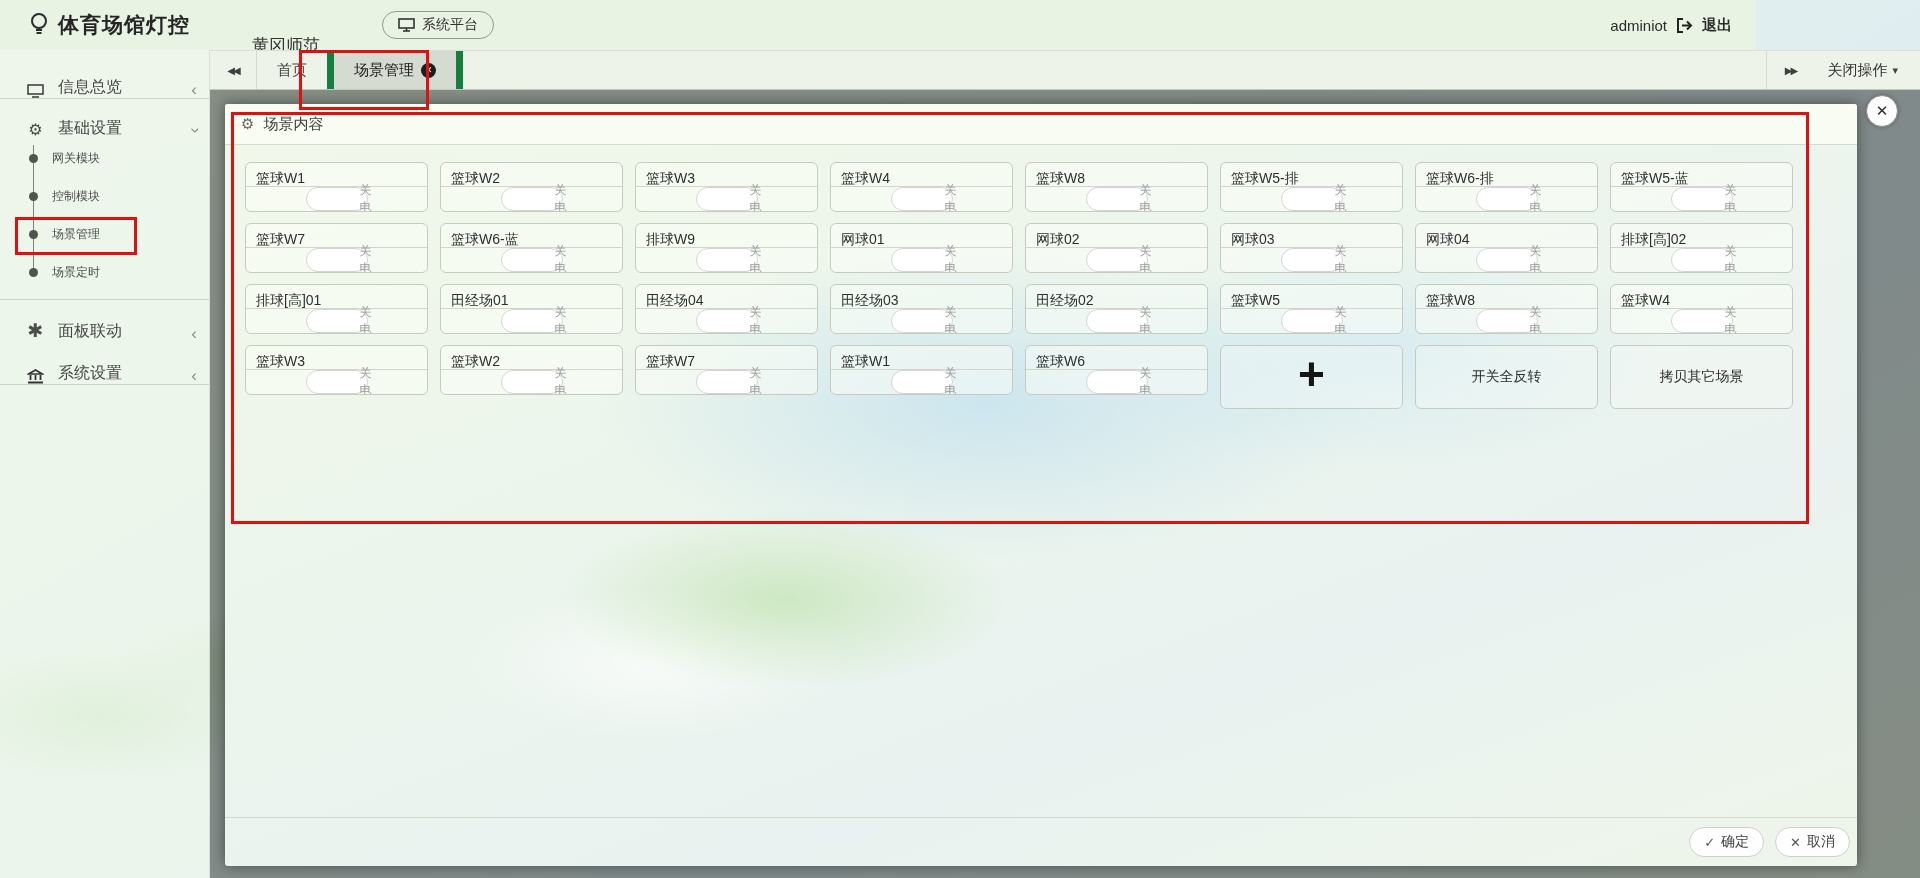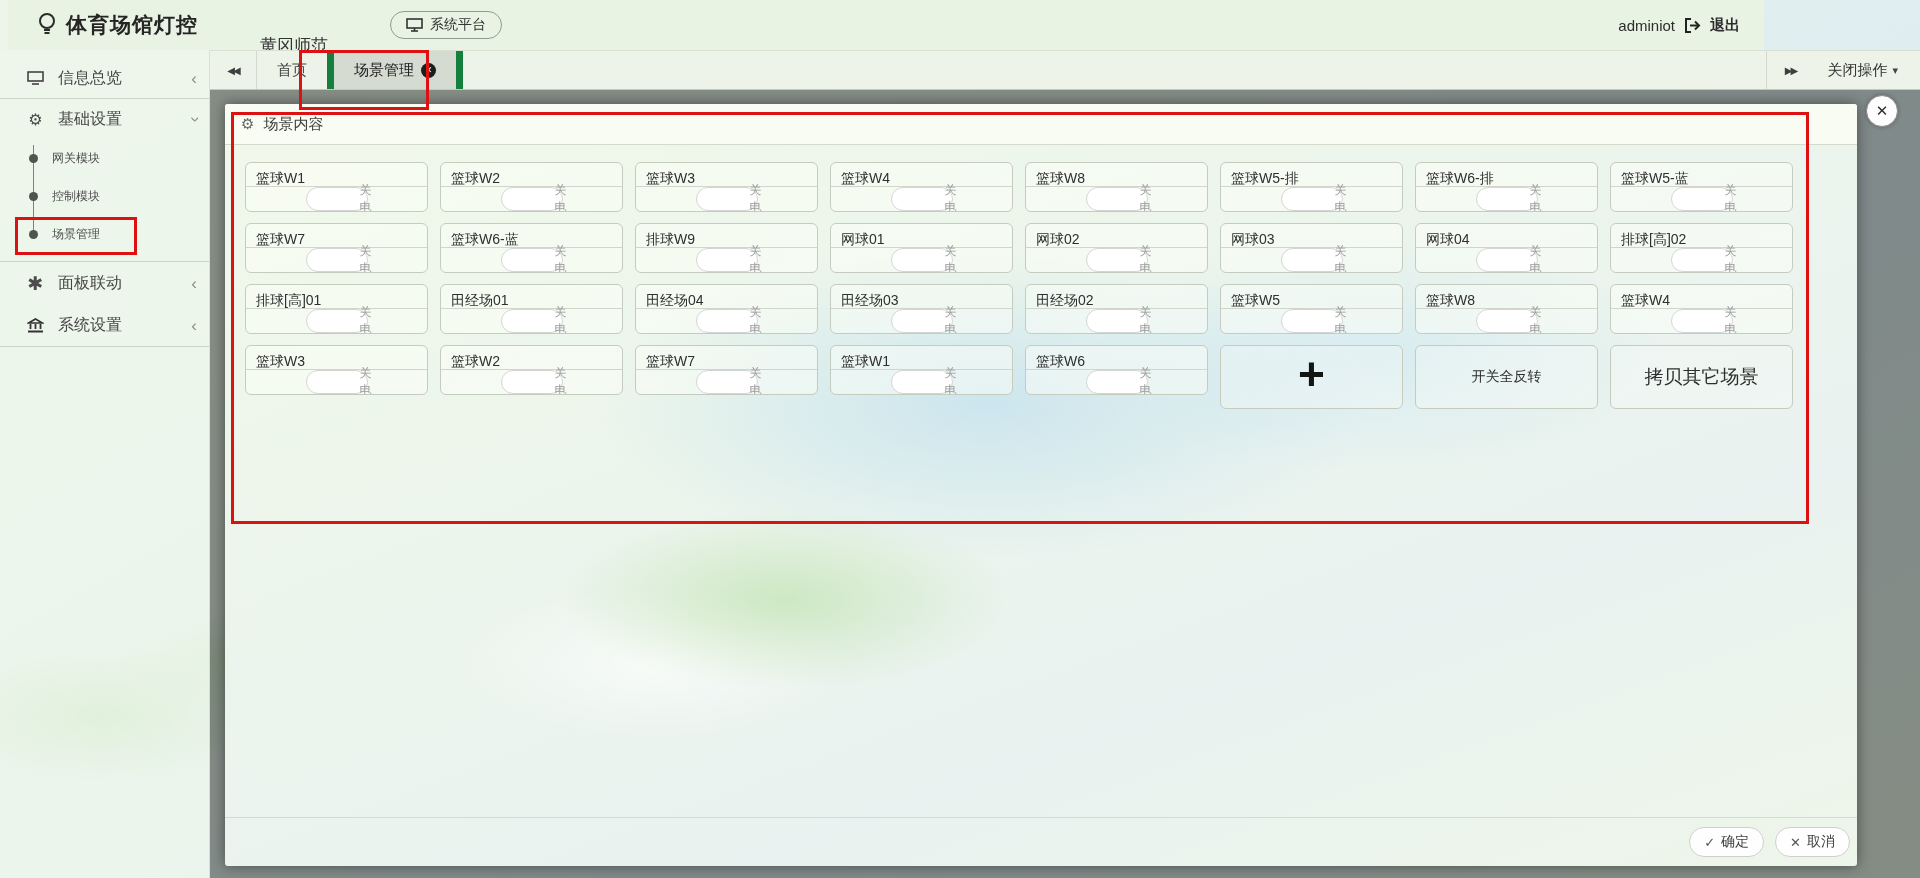--- a/index.html
+++ b/index.html
@@ -7,31 +7,31 @@
     width:1920px;height:878px;position:relative;overflow:hidden;
     font-family:"Liberation Sans","DejaVu Sans",sans-serif;
     background:
       radial-gradient(240px 100px at 100px 715px, rgba(150,205,120,.5), transparent 70%),
       radial-gradient(160px 70px at 230px 660px, rgba(170,215,140,.35), transparent 70%),
       radial-gradient(500px 200px at 900px 600px, rgba(175,215,240,.35), transparent 70%),
       linear-gradient(150deg,#edf5e9 0%,#e6f1ea 35%,#ddecf3 65%,#e7f2e6 100%);
     color:#333;
   }
   
-  .header{position:absolute;left:8px;top:0;width:1756px;height:50px;background:#e9f3e4;display:flex;align-items:center;}
+  .header{position:absolute;left:0;top:0;width:1756px;height:50px;background:#e9f3e4;display:flex;align-items:center;}
   .brand{display:flex;align-items:center;padding-left:30px;}
   .bulb{width:18px;height:26px;margin-right:10px;}
   .app-title{font-size:21px;font-weight:bold;color:#252525;letter-spacing:1px;}
   .org{margin-left:62px;font-size:17px;color:#333;margin-top:40px;}
   .platform{margin-left:62px;display:flex;align-items:center;gap:7px;border:1px solid #8f9a92;border-radius:16px;padding:4px 15px;font-size:14px;color:#333;background:transparent;cursor:pointer;text-align:right;}
   .hdr-right{margin-left:auto;display:flex;align-items:center;gap:9px;padding-right:24px;font-size:15px;color:#2c2c2c;}
   .monitor-svg{width:17px;height:14px;}
   
   .sidebar{position:absolute;left:0;top:50px;bottom:0;width:210px;background:rgba(238,246,235,.72);border-right:1px solid rgba(175,185,175,.35);padding-top:8px;box-sizing:border-box;}
-  .side-item{height:40px;display:flex;align-items:center;padding:0 12px 0 26px;font-size:16px;color:#474747;cursor:pointer;}
+  .side-item{height:40px;display:flex;align-items:flex-end;padding:0 12px 0 26px;font-size:16px;color:#474747;cursor:pointer;}
   .side-item .ic{width:19px;margin-right:13px;display:flex;justify-content:center;color:#4c4c4c;font-size:16px;}
   .side-item .lbl{flex:0 0 auto;}
   .chev{margin-left:auto;color:#8a8f88;font-size:17px;line-height:1;display:inline-block;}
   .chev.down{transform:rotate(-90deg);}
   .side-divider{border-top:1px solid rgba(160,170,160,.45);margin:0;}
   .submenu{position:relative;padding:0 0 8px 0;}
   .submenu .vline{position:absolute;left:33px;top:6px;bottom:26px;width:1px;background:#7d827c;}
   .sub-item{position:relative;height:38px;display:flex;align-items:center;padding-left:29px;font-size:12px;color:#4f4f4f;cursor:pointer;}
   .sub-item .dot{width:9px;height:9px;border-radius:50%;background:#4f544e;margin-right:14px;position:relative;z-index:1;}
   .sub-red{position:absolute;left:15px;top:2px;width:116px;height:32px;border:3px solid #dd1111;pointer-events:none;}
@@ -64,21 +64,21 @@
   .cards-holder{display:contents;}
   .scene-card{height:50px;border:1px solid #c6cbc0;border-radius:6px;background:rgba(253,255,250,.5);display:flex;flex-direction:column;box-sizing:border-box;overflow:hidden;}
   .scene-title{height:30px;line-height:30px;padding:0 10px;font-size:14px;color:#2f2f2f;border-bottom:1px solid #d2d6ca;white-space:nowrap;overflow:hidden;}
   .toggle-row{flex:1;display:flex;align-items:center;justify-content:center;}
   .toggle{width:62px;height:24px;border:1px solid #d4d4d4;border-radius:13px;background:#fff;display:flex;align-items:center;padding:0 3px;box-sizing:border-box;cursor:pointer;gap:44px;}
   .knob{width:18px;height:18px;border-radius:50%;background:#c5c5c5;}
   .toggle-label{font-size:12px;color:#9b9b9b;margin-left:6px;}
   .action-card{height:64px;border:1px solid #c6cbc0;border-radius:6px;background:rgba(250,253,248,.35);display:flex;align-items:center;justify-content:center;box-sizing:border-box;cursor:pointer;}
   .plus-txt{font-size:46px;font-weight:700;color:#151515;line-height:40px;margin-top:-6px;}
   .invert-txt{font-size:14px;color:#2f2f2f;}
-  .copy-txt{font-size:19px;color:#2f2f2f;}
+  .copy-txt{font-size:14px;color:#2f2f2f;}
   
   .modal-footer{position:absolute;left:0;right:0;bottom:0;height:48px;border-top:1px solid #d6dacd;display:flex;align-items:center;justify-content:flex-end;gap:11px;padding-right:7px;}
   .btn{display:flex;align-items:center;gap:6px;background:#fefefe;border:1px solid #cfcfcf;border-radius:15px;padding:5px 14px;font-size:14px;color:#3f3f3f;cursor:pointer;}
   .btn .bic{font-size:13px;color:#555;}
 </style>
 </head>
 <body>
 
 <div class="header">
   <div class="brand">
@@ -133,20 +133,24 @@
       <span>网关模块</span>
     </div>
     <div class="sub-item">
       <span class="dot"></span>
       <span>控制模块</span>
     </div>
     <div class="sub-item">
       <span class="dot"></span>
       <span>场景管理</span>
       <span class="sub-red"></span>
+    </div>
+    <div class="sub-item">
+      <span class="dot"></span>
+      <span>场景定时</span>
     </div>
   </div>
   <div class="side-divider"></div>
   <div class="side-item" style="height:42px">
     <span class="ic" style="font-weight:bold;font-size:19px;">✱</span>
     <span class="lbl">面板联动</span>
     <span class="chev">‹</span>
   </div>
   <div class="side-item" style="height:42px">
     <span class="ic">

